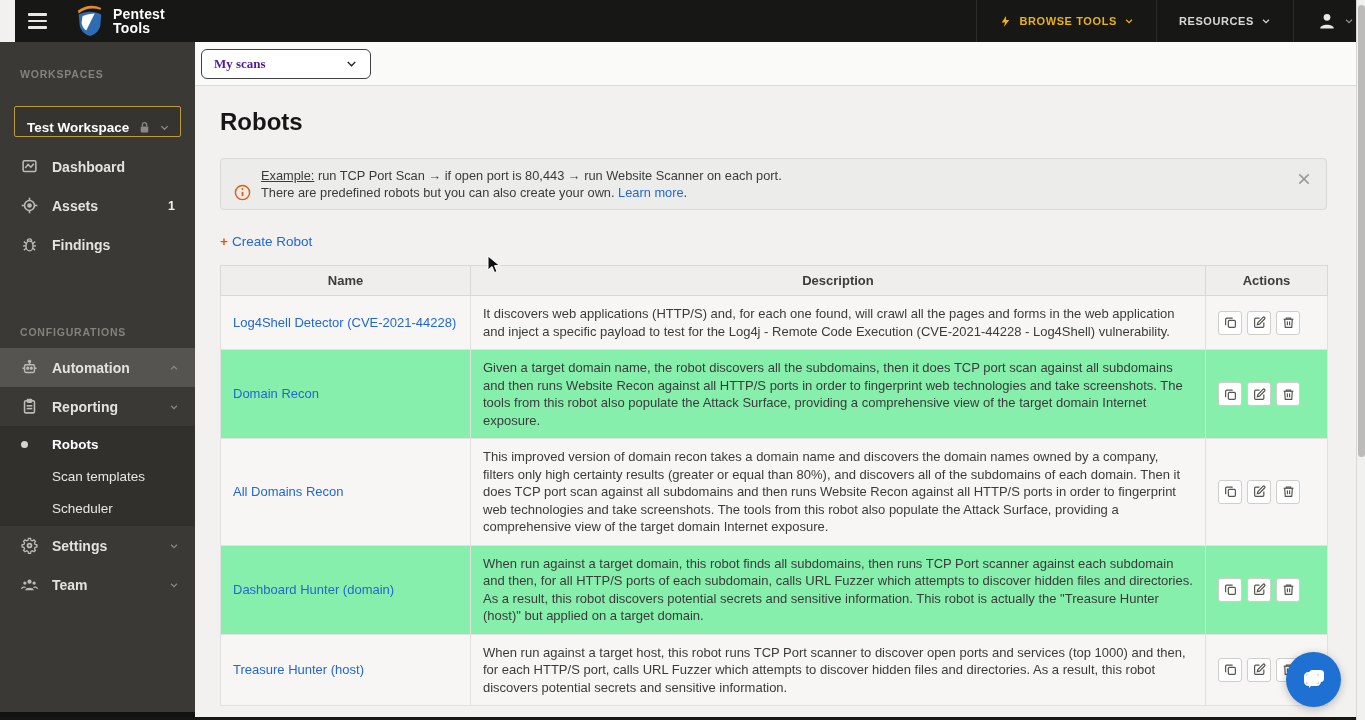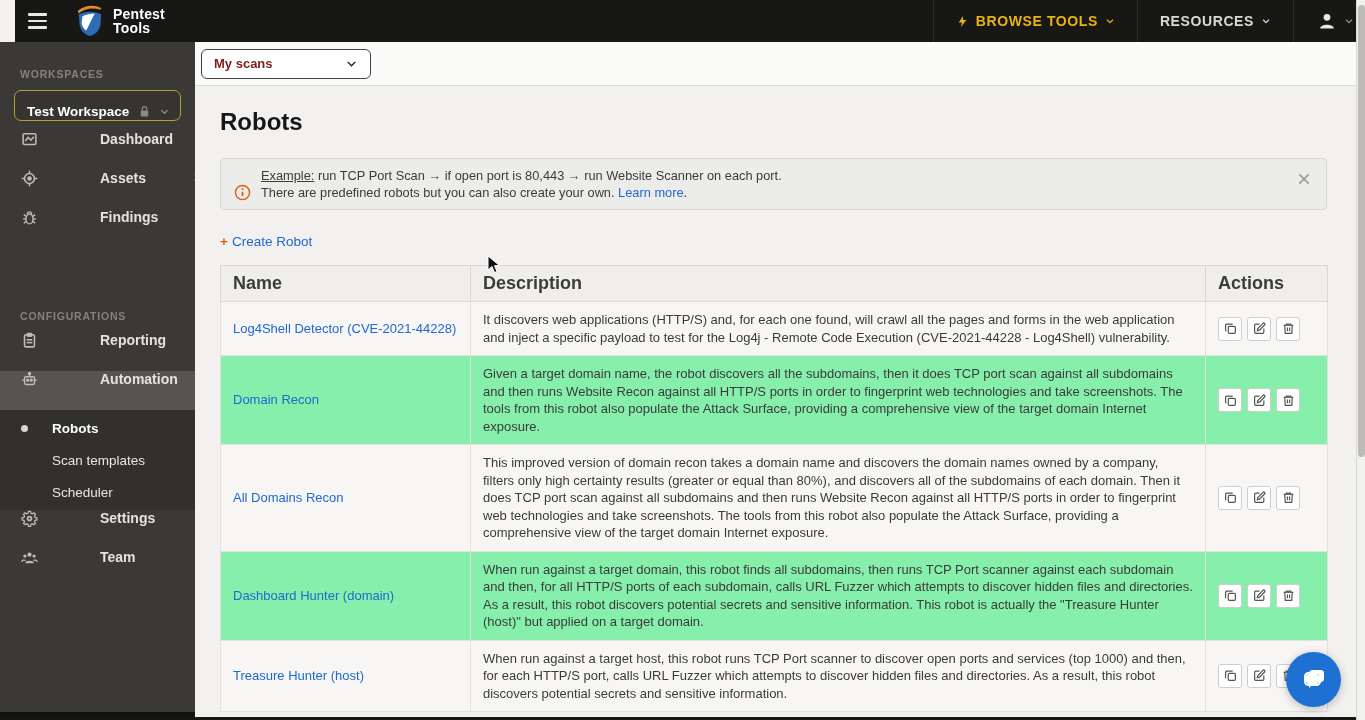--- a/index.html
+++ b/index.html
@@ -7,70 +7,70 @@
 
   
   .navbar { position:absolute; left:0; top:0; width:1365px; height:42px; background:#171716; display:flex; align-items:center; z-index:30;margin-left:15px; }
   .hamburger { width:44px; height:42px; display:flex; flex-direction:column; justify-content:center; align-items:center; gap:4px; cursor:pointer; }
   .hamburger span { display:block; width:19px; height:2.5px; background:#e9e8e6; border-radius:1px; }
   .logo { display:flex; align-items:center; gap:8px; margin-left:16px; }
   .logo-mark { width:30px; height:32px; }
   .logo-text { color:#ffffff; font-weight:bold; font-size:14px; line-height:14px; letter-spacing:.2px; }
   .nav-right { margin-left:auto; display:flex; align-items:stretch; height:42px; }
   .nav-group { display:flex; align-items:center; gap:7px; padding:0 22px; border-left:1px solid #2b2b2a; cursor:pointer; }
-  .nav-label { font-size:14px; font-weight:bold; letter-spacing:.6px; }
+  .nav-label { font-size:11px; font-weight:bold; letter-spacing:.6px; }
   .browse { color:#eab312; }
   .resources { color:#d9d8d5; }
   .chev { width:10px; height:10px; }
   .nav-user { display:flex; align-items:center; gap:8px; padding:0 26px 0 24px; border-left:1px solid #2b2b2a; cursor:pointer; }
 
   
   .sidebar { position:absolute; left:0; top:42px; width:195px; height:670px; background:#3a3936; color:#dddbd7; }
   .sb-label { font-size:10.5px; font-weight:bold; letter-spacing:.8px; color:#85827c; padding:26px 0 10px 20px; }
-  .workspace-box { margin:0 14px 10px 14px; border:1px solid #bb9c35; border-radius:7px; height:31px; display:flex; align-items:center; padding:12px 10px 0 12px; cursor:pointer; background:rgba(0,0,0,.08); }
+  .workspace-box { margin:16px 14px 10px 14px; border:1px solid #bb9c35; border-radius:2px; height:31px; display:flex; align-items:center; padding:12px 10px 0 12px; cursor:pointer; background:rgba(0,0,0,.08); }
   .workspace-box .ws-name { color:#ffffff; font-weight:bold; font-size:13.5px; flex:1; }
   .ws-icons { display:flex; align-items:center; gap:8px; color:#8b8983; }
-  .sb-item { height:39px; display:flex; align-items:flex-start; padding:0 16px 0 21px; font-size:14px; font-weight:bold; color:#e4e2de; cursor:pointer;gap:48px; }
+  .sb-item { height:39px; display:flex; align-items:center; padding:0 16px 0 21px; font-size:14px; font-weight:bold; color:#e4e2de; cursor:pointer; }
   .sb-item .icon { width:17px; height:17px; margin-right:14px; color:#bdbbb5; flex:none; }
   .sb-item .lbl { flex:1; }
   .sb-badge { font-size:12.5px; font-weight:bold; color:#f0efec; margin-right:4px; }
   .sb-item .chev { color:#8b8983; }
   .sb-item.active-parent { background:#565450; }
   .sb-sub { background:#31302d; padding:2px 0; }
   .sb-subitem { height:32px; display:flex; align-items:center; padding-left:21px; font-size:13.5px; color:#e8e6e2; cursor:pointer; }
   .sb-subitem .bullet { width:7px; height:7px; border-radius:50%; background:#d6d4d0; margin-right:24px; visibility:hidden; }
   .sb-subitem.current .bullet { visibility:visible; }
   .sb-subitem .slbl { font-weight:normal; }
   .sb-subitem.current .slbl { font-weight:bold; color:#ffffff; }
   .sidebar-bottom { position:absolute; left:0; top:712px; width:195px; height:8px; background:#121211; }
   .bottom-line { position:absolute; left:0; top:717px; width:1365px; height:3px; background:#161615; z-index:5; }
 
   
   .main { position:absolute; left:195px; top:42px; width:1170px; height:678px; background:#f2f1ef; }
   .scope-strip { height:44px; background:#fafaf9; border-bottom:1px solid #dcdbd9; display:flex; align-items:center; padding-left:6px; }
   .scope-select { width:170px; height:30px; background:#ffffff; border:1px solid #3f4145; border-radius:6px; display:flex; align-items:center; padding:0 12px; cursor:pointer; }
-  .scope-select .sc-lbl { font-size:13px; font-weight:bold; color:#7f1d1d; flex:1; }
+  .scope-select .sc-lbl { font-size:13px; font-weight:bold; color:#4c1d95; flex:1;font-family:Liberation Serif, serif; }
   .scope-select .chev { color:#1c1d1f; }
 
   .content { padding:22px 38px 0 25px; }
   .page-title { font-size:24px; font-weight:bold; color:#161616; margin-bottom:22px; }
 
   .info-banner { position:relative; background:#ececea; border:1px solid #d9d8d6; border-radius:4px; padding:8px 40px 8px 40px; font-size:12.8px; line-height:17px; color:#3b3b3a; }
   .info-banner .iico { position:absolute; left:13px; top:25px; width:17px; height:17px; color:#e8590c; }
   .info-banner b { font-weight:bold; }
   .ex-label { text-decoration:underline; }
   .link { color:#2268d1; text-decoration:none; cursor:pointer; }
   .banner-close { position:absolute; right:14px; top:12px; width:16px; height:16px; color:#9b9a97; cursor:pointer; }
 
   .create-robot { margin-top:24px; font-size:13.5px; cursor:pointer; display:inline-block; }
   .create-plus { color:#e8590c; font-weight:bold; margin-right:4px; }
   .create-lbl { color:#2268d1;margin-top:20px; }
 
   table.robots { margin-top:15px; width:1107px; border-collapse:collapse; background:#ffffff; border:1px solid #d9d8d6; table-layout:fixed; }
-  table.robots th { background:#efeeec; border:1px solid #d9d8d6; font-size:18px; font-weight:bold; color:#3c3c3b; text-align:left; padding:7px 12px; }
+  table.robots th { background:#efeeec; border:1px solid #d9d8d6; font-size:13px; font-weight:bold; color:#3c3c3b; text-align:center; padding:7px 12px; }
   table.robots td { border:1px solid #e2e1df; font-size:13px; color:#3b3b3a; padding:9px 12px; vertical-align:middle; line-height:17.5px; }
   col.c-name { width:250px; } col.c-desc { width:735px; } col.c-act { width:122px; }
   tr.r-odd td { background:#f7f6f5; }
   tr.r-even td { background:#86efac; }
   .robot-link { color:#2268d1; cursor:pointer; }
   .act-wrap { display:flex; gap:5px; }
   .act-btn { width:24px; height:24px; background:#ffffff; border:1px solid #cfcecb; border-radius:3px; display:flex; align-items:center; justify-content:center; color:#55554f; cursor:pointer; }
   .act-btn svg { width:13px; height:13px; }
 
   
@@ -175,46 +175,46 @@
         <line x1="4" y1="8" x2="8" y2="11"></line>
         <line x1="20" y1="8" x2="16" y2="11"></line>
         <line x1="4" y1="20" x2="8" y2="17"></line>
         <line x1="20" y1="20" x2="16" y2="17"></line>
       </svg>
     <span class="lbl">Findings</span>
   </div>
 
   <div class="sb-label" style="padding-top:62px">CONFIGURATIONS</div>
 
-  <div class="sb-item">
-    <svg class="icon" viewBox="0 0 24 24" fill="none" stroke="currentColor" stroke-width="2.2">
-        <rect x="5" y="4" width="14" height="17" rx="2"></rect>
-        <rect x="9" y="2" width="6" height="4" rx="1" fill="currentColor"></rect>
-        <line x1="8" y1="11" x2="16" y2="11"></line>
-        <line x1="8" y1="15" x2="16" y2="15"></line>
-      </svg>
-    <span class="lbl">Reporting</span>
-    <svg class="chev" viewBox="0 0 24 24" fill="none" stroke="currentColor" stroke-width="3">
-        <polyline points="5 9 12 16 19 9"></polyline>
-      </svg>
-  </div>
-
   <div class="sb-item active-parent">
     <svg class="icon" viewBox="0 0 24 24" fill="none" stroke="currentColor" stroke-width="2">
         <rect x="5" y="8" width="14" height="11" rx="2"></rect>
         <circle cx="9.5" cy="13" r="1.3" fill="currentColor"></circle>
         <circle cx="14.5" cy="13" r="1.3" fill="currentColor"></circle>
         <line x1="12" y1="8" x2="12" y2="4"></line>
         <circle cx="12" cy="3.4" r="1.4" fill="currentColor"></circle>
         <line x1="2" y1="13" x2="5" y2="13"></line>
         <line x1="19" y1="13" x2="22" y2="13"></line>
       </svg>
     <span class="lbl">Automation</span>
     <svg class="chev" viewBox="0 0 24 24" fill="none" stroke="currentColor" stroke-width="3">
         <polyline points="5 15 12 8 19 15"></polyline>
+      </svg>
+  </div>
+
+  <div class="sb-item">
+    <svg class="icon" viewBox="0 0 24 24" fill="none" stroke="currentColor" stroke-width="2.2">
+        <rect x="5" y="4" width="14" height="17" rx="2"></rect>
+        <rect x="9" y="2" width="6" height="4" rx="1" fill="currentColor"></rect>
+        <line x1="8" y1="11" x2="16" y2="11"></line>
+        <line x1="8" y1="15" x2="16" y2="15"></line>
+      </svg>
+    <span class="lbl">Reporting</span>
+    <svg class="chev" viewBox="0 0 24 24" fill="none" stroke="currentColor" stroke-width="3">
+        <polyline points="5 9 12 16 19 9"></polyline>
       </svg>
   </div>
 
   <div class="sb-sub">
     <div class="sb-subitem current">
       <span class="bullet"></span>
       <span class="slbl">Robots</span>
     </div>
     <div class="sb-subitem">
       <span class="bullet"></span>

